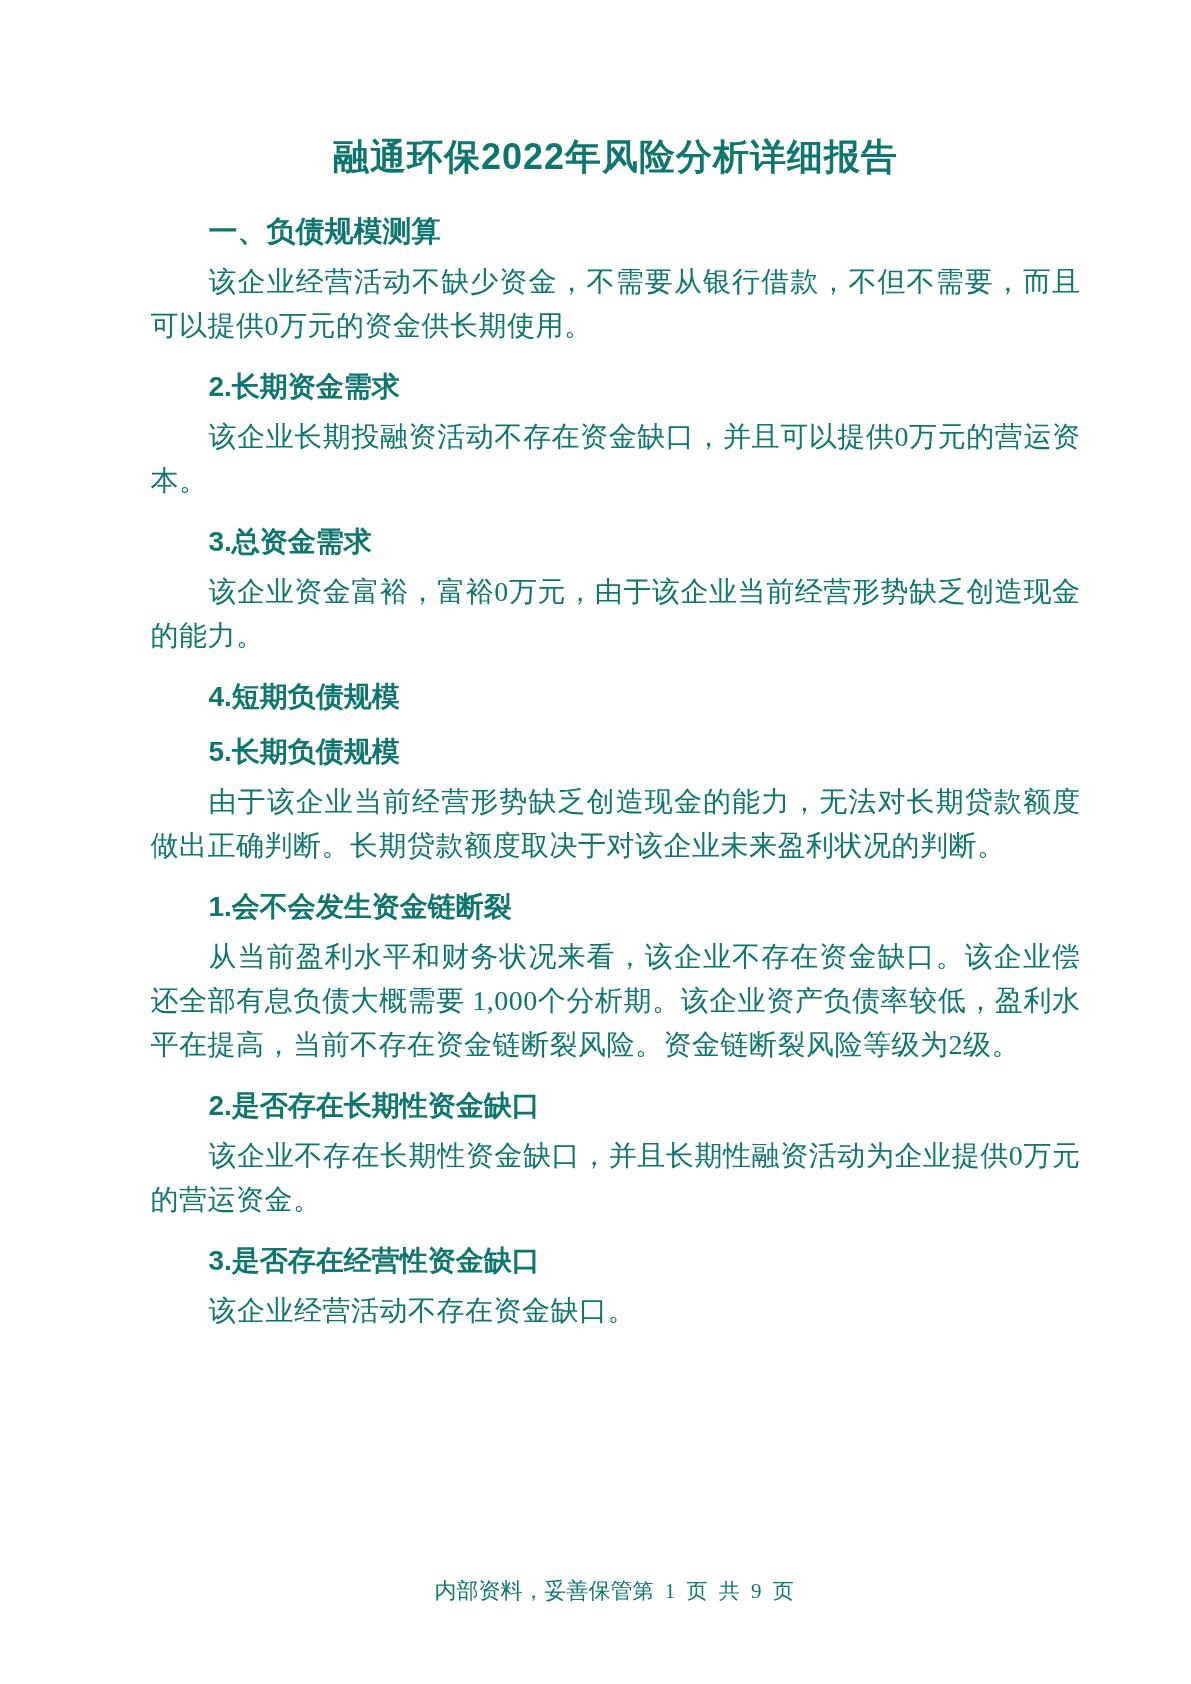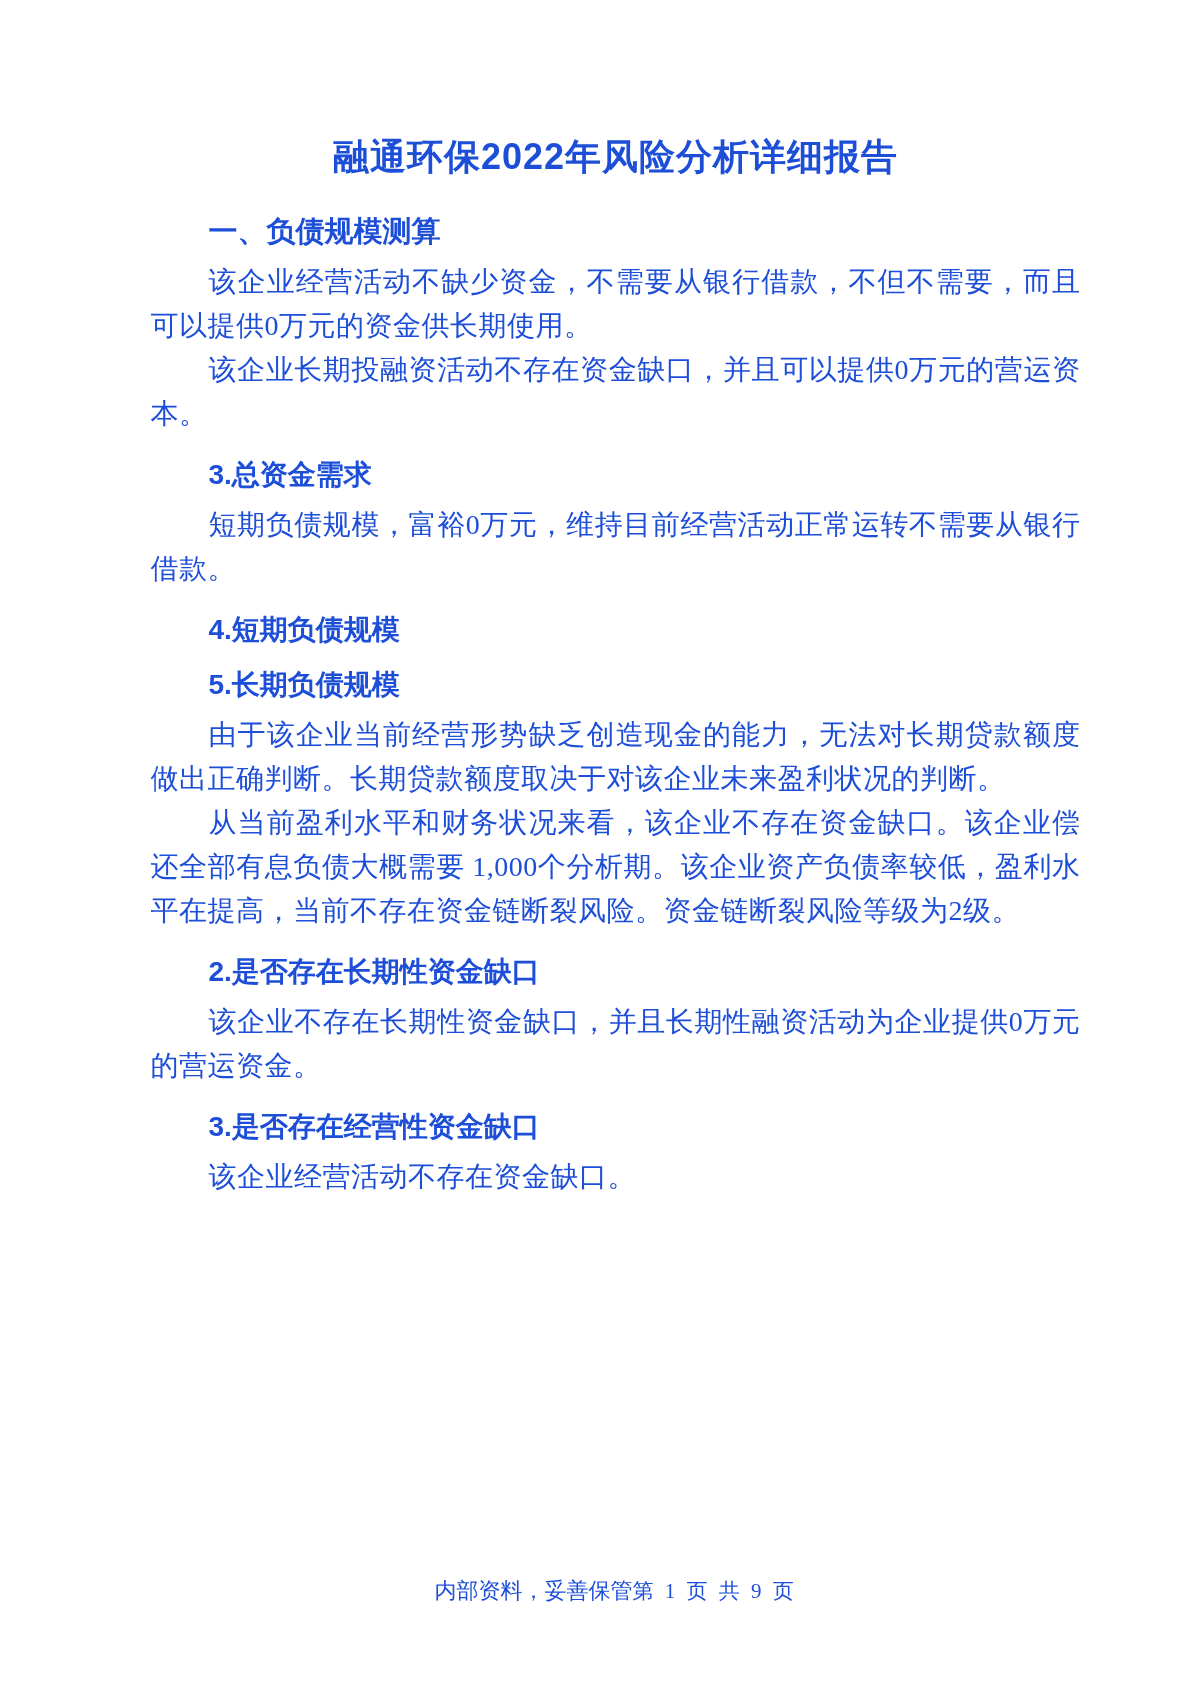--- a/index.html
+++ b/index.html
@@ -6,21 +6,21 @@
     margin: 0;
     padding: 0;
     background: #ffffff;
   }
   .page {
     position: relative;
     width: 1150px;
     height: 1684px;
     margin: 0 auto;
     background: #ffffff;
-    color: #1d4ed8;
+    color: #0f766e;
     overflow: hidden;
   }
   .content {
     position: absolute;
     left: 130px;
     top: 0;
     width: 930px;
   }
   .doc-title {
     margin: 136px 0 36px 0;
@@ -78,26 +78,28 @@
 </style>
 </head>
 <body>
 
 <div class="page">
   <div class="content">
     <div class="doc-title">融通环保2022年风险分析详细报告</div>
     <div>
         <h2 class="block section">一、负债规模测算</h2>
         <p class="block paragraph">该企业经营活动不缺少资金，不需要从银行借款，不但不需要，而且可以提供0万元的资金供长期使用。</p>
+        <h2 class="block heading">2.长期资金需求</h2>
         <p class="block paragraph">该企业长期投融资活动不存在资金缺口，并且可以提供0万元的营运资本。</p>
         <h2 class="block heading">3.总资金需求</h2>
-        <p class="block paragraph">短期负债规模，富裕0万元，维持目前经营活动正常运转不需要从银行借款。</p>
+        <p class="block paragraph">该企业资金富裕，富裕0万元，由于该企业当前经营形势缺乏创造现金的能力。</p>
         <h2 class="block heading">4.短期负债规模</h2>
         <h2 class="block heading">5.长期负债规模</h2>
         <p class="block paragraph">由于该企业当前经营形势缺乏创造现金的能力，无法对长期贷款额度做出正确判断。长期贷款额度取决于对该企业未来盈利状况的判断。</p>
+        <h2 class="block heading">1.会不会发生资金链断裂</h2>
         <p class="block paragraph">从当前盈利水平和财务状况来看，该企业不存在资金缺口。该企业偿还全部有息负债大概需要 1,000个分析期。该企业资产负债率较低，盈利水平在提高，当前不存在资金链断裂风险。资金链断裂风险等级为2级。</p>
         <h2 class="block heading">2.是否存在长期性资金缺口</h2>
         <p class="block paragraph">该企业不存在长期性资金缺口，并且长期性融资活动为企业提供0万元的营运资金。</p>
         <h2 class="block heading">3.是否存在经营性资金缺口</h2>
         <p class="block paragraph">该企业经营活动不存在资金缺口。</p>
       </div>
   </div>
 
   <div class="footer">
     <div class="footer-left">内部资料，妥善保管</div>

